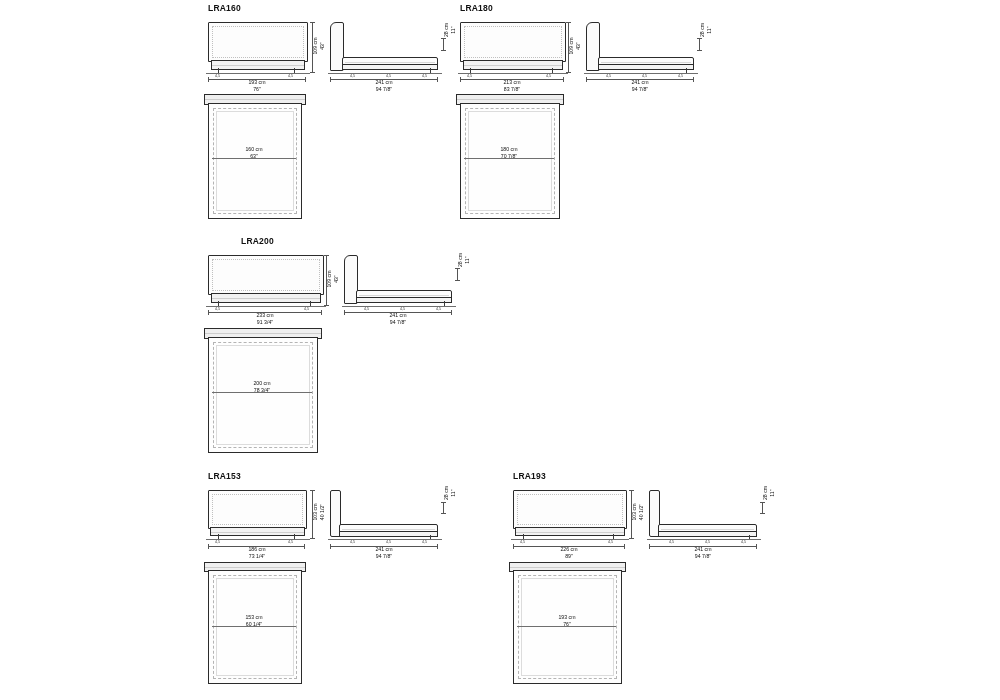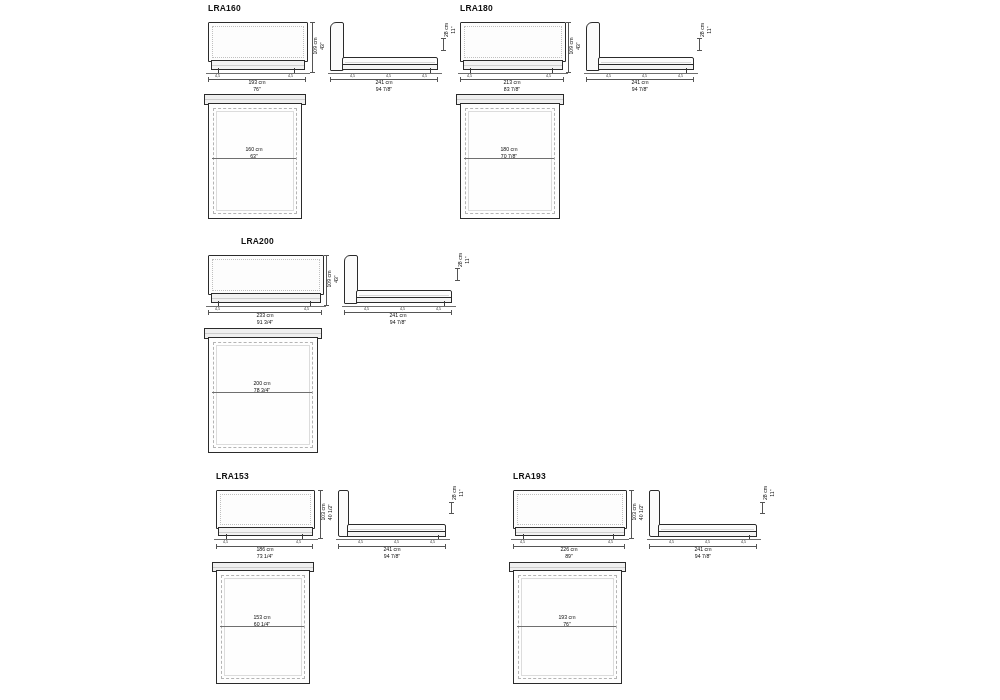--- a/index.html
+++ b/index.html
@@ -392,21 +392,21 @@
         <div class="mat-in" style="left:7px;top:7px;right:7px;bottom:7px;"></div>
       </div>
       <div class="plan-mid" style="left:8px;top:64px;width:100px;"></div>
       <div class="dim" style="left:28px;top:52px;width:60px;">
         <span class="cm">200 cm</span>
         <span class="inch">78 3/4"</span>
       </div>
     </div>
   </div>
 
-  <div class="group" style="left:0;top:465px;width:470px;height:235px;margin-left:8px;">
+  <div class="group" style="left:0;top:465px;width:470px;height:235px;">
     <div class="model-title" style="left:208px;top:6px;">LRA153</div>
 
     <div class="fig" style="left:208px;top:25px;width:100px;height:62px;">
       <div class="hb-front" style="left:0;top:0;width:97px;height:37px;">
         <div class="inner"></div>
       </div>
       <div class="base-front" style="left:2px;top:37px;width:93px;height:7px;">
         <div class="bshadow"></div>
       </div>
       <div class="foot" style="left:10px;top:44px;height:5px;"></div>

